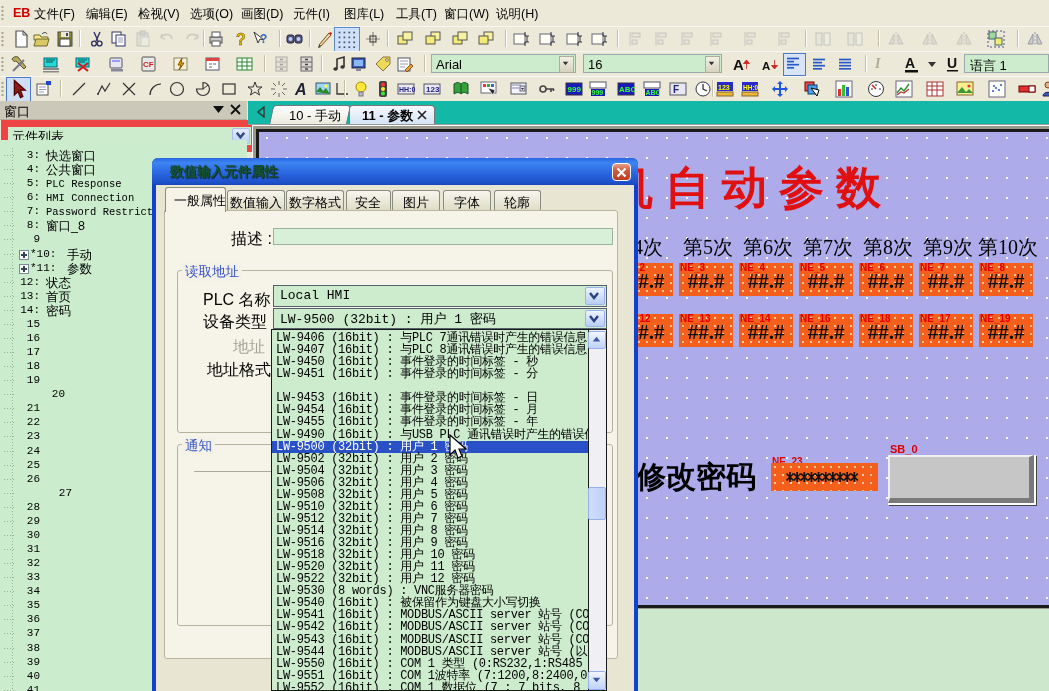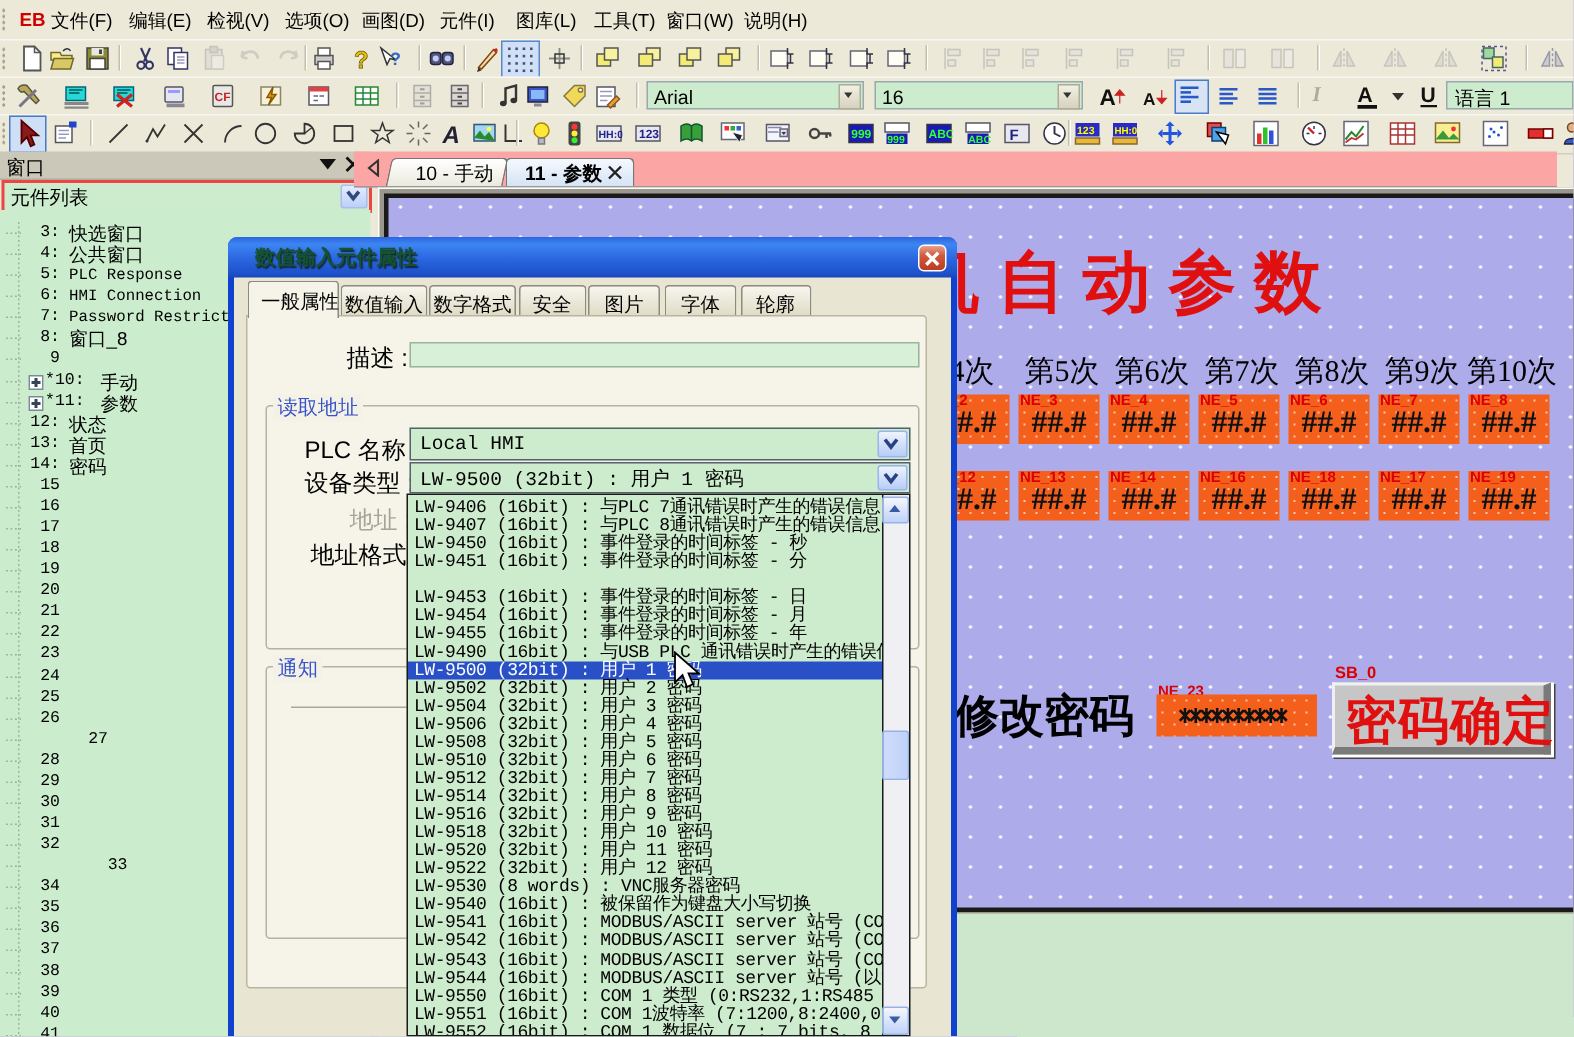--- a/index.html
+++ b/index.html
@@ -746,21 +746,21 @@
 </div>
 <div class="abs" style="left:0;top:101px;width:247px;height:18px;background:#cbc7b9;border-bottom:1px solid #b2ae9e;">
     <span style="position:absolute;left:4px;top:2px;">窗口</span>
     <svg style="position:absolute;left:213px;top:5px" width="11" height="8" viewBox="0 0 11 8">
       <path d="M0 0h11L5.5 7z" fill="#111"></path>
     </svg>
     <svg style="position:absolute;left:230px;top:3px" width="11" height="11" viewBox="0 0 11 11">
       <path d="M1 1l9 9M10 1l-9 9" stroke="#111" stroke-width="1.8"></path>
     </svg>
   </div>
-<div class="abs" style="left:1px;top:120px;width:243px;height:18px;background:#cdeccd;border:2px solid #ef4444;">
+<div class="abs" style="left:1px;top:120px;width:243px;height:18px;background:#cdeccd;border:7px solid #ef4444;">
     <span style="position:absolute;left:4px;top:1px;">元件列表</span>
     <div style="position:absolute;right:1px;top:1px;width:16px;height:14px;background:linear-gradient(#e6ecfd,#bcd0f7);border:1px solid #aabcf0;border-radius:2px;">
       <svg viewBox="0 0 16 14" style="width:15px;height:13px;display:block">
         <path d="M4 4l4 5 4-5" stroke="#334a80" stroke-width="2.6" fill="none"></path>
       </svg>
     </div>
   </div>
 <div class="abs" style="left:0;top:140px;width:247px;height:551px;background:#ccecce;overflow:hidden;">
 <div style="position:absolute;left:12px;top:8px;width:1px;height:543px;background-image:linear-gradient(#9ab09a 1px,transparent 1px);background-size:1px 3px;"></div>
 <div class="trow" style="top:8.0px;">
@@ -839,21 +839,21 @@
 <div class="trow" style="top:219.1px;">
 <div style="position:absolute;left:4px;top:7px;width:10px;height:1px;background-image:linear-gradient(90deg,#9ab09a 1px,transparent 1px);background-size:3px 1px;"></div>
 <span class="tnum" style="width:40px;">18</span>
 </div>
 <div class="trow" style="top:233.1px;">
 <div style="position:absolute;left:4px;top:7px;width:10px;height:1px;background-image:linear-gradient(90deg,#9ab09a 1px,transparent 1px);background-size:3px 1px;"></div>
 <span class="tnum" style="width:40px;">19</span>
 </div>
 <div class="trow" style="top:247.2px;">
 <div style="position:absolute;left:4px;top:7px;width:10px;height:1px;background-image:linear-gradient(90deg,#9ab09a 1px,transparent 1px);background-size:3px 1px;"></div>
-<span class="tnum" style="width:40px;">20</span>
+<span class="tnum" style="width:40px;padding-left:25px;">20</span>
 </div>
 <div class="trow" style="top:261.3px;">
 <div style="position:absolute;left:4px;top:7px;width:10px;height:1px;background-image:linear-gradient(90deg,#9ab09a 1px,transparent 1px);background-size:3px 1px;"></div>
 <span class="tnum" style="width:40px;">21</span>
 </div>
 <div class="trow" style="top:275.3px;">
 <div style="position:absolute;left:4px;top:7px;width:10px;height:1px;background-image:linear-gradient(90deg,#9ab09a 1px,transparent 1px);background-size:3px 1px;"></div>
 <span class="tnum" style="width:40px;">22</span>
 </div>
 <div class="trow" style="top:289.4px;">
@@ -891,21 +891,21 @@
 <div class="trow" style="top:402.0px;">
 <div style="position:absolute;left:4px;top:7px;width:10px;height:1px;background-image:linear-gradient(90deg,#9ab09a 1px,transparent 1px);background-size:3px 1px;"></div>
 <span class="tnum" style="width:40px;">31</span>
 </div>
 <div class="trow" style="top:416.0px;">
 <div style="position:absolute;left:4px;top:7px;width:10px;height:1px;background-image:linear-gradient(90deg,#9ab09a 1px,transparent 1px);background-size:3px 1px;"></div>
 <span class="tnum" style="width:40px;">32</span>
 </div>
 <div class="trow" style="top:430.1px;">
 <div style="position:absolute;left:4px;top:7px;width:10px;height:1px;background-image:linear-gradient(90deg,#9ab09a 1px,transparent 1px);background-size:3px 1px;"></div>
-<span class="tnum" style="width:40px;padding-left:45px;">33</span>
+<span class="tnum" style="width:40px;">33</span>
 </div>
 <div class="trow" style="top:444.2px;">
 <div style="position:absolute;left:4px;top:7px;width:10px;height:1px;background-image:linear-gradient(90deg,#9ab09a 1px,transparent 1px);background-size:3px 1px;"></div>
 <span class="tnum" style="width:40px;">34</span>
 </div>
 <div class="trow" style="top:458.2px;">
 <div style="position:absolute;left:4px;top:7px;width:10px;height:1px;background-image:linear-gradient(90deg,#9ab09a 1px,transparent 1px);background-size:3px 1px;"></div>
 <span class="tnum" style="width:40px;">35</span>
 </div>
 <div class="trow" style="top:472.3px;">
@@ -926,21 +926,21 @@
 </div>
 <div class="trow" style="top:528.6px;">
 <div style="position:absolute;left:4px;top:7px;width:10px;height:1px;background-image:linear-gradient(90deg,#9ab09a 1px,transparent 1px);background-size:3px 1px;"></div>
 <span class="tnum" style="width:40px;">40</span>
 </div>
 <div class="trow" style="top:542.7px;">
 <div style="position:absolute;left:4px;top:7px;width:10px;height:1px;background-image:linear-gradient(90deg,#9ab09a 1px,transparent 1px);background-size:3px 1px;"></div>
 <span class="tnum" style="width:40px;">41</span>
 </div>
 </div>
-<div class="abs" style="left:236px;top:101px;width:802px;height:24px;background:#fca5a5;">
+<div class="abs" style="left:248px;top:101px;width:802px;height:24px;background:#14b8a6;">
 <svg style="position:absolute;left:8px;top:5px" width="10" height="12" viewBox="0 0 10 12">
       <path d="M8 1 2 6l6 5z" fill="none" stroke="#333" stroke-width="1.4"></path>
     </svg>
 <div class="tab" style="left:23px;width:76px;background:linear-gradient(#ffffff,#eae8dc);transform:skewX(-12deg);"></div>
 <span class="abs" style="left:41px;top:6px;font-size:13px;">10 - 手动</span>
 <div class="tab" style="left:101px;width:84px;background:linear-gradient(#f5f9fe,#d3e2f4);"></div>
 <span class="abs" style="left:114px;top:6px;font-size:13px;font-weight:bold;">11 - 参数</span>
 <svg style="position:absolute;left:169px;top:9px" width="10" height="10" viewBox="0 0 10 10">
       <path d="M1 1l8 8M9 1 1 9" stroke="#222" stroke-width="1.6"></path>
     </svg>
@@ -1031,21 +1031,20 @@
       </g>
       <g transform="translate(57.20,0)">
         <path d="M4 2v10M7.5 3.5l-7 7M0.5 3.5l7 7" stroke="#111" stroke-width="1.7"></path>
       </g>
       <g transform="translate(64.35,0)">
         <path d="M4 2v10M7.5 3.5l-7 7M0.5 3.5l7 7" stroke="#111" stroke-width="1.7"></path>
       </g>
     </svg>
 <span class="abs" style="left:631px;top:311px;font-size:11px;font-weight:bold;color:#dd0000;">SB_0</span>
 <div class="abs" style="left:629px;top:323px;width:139px;height:41px;background:#c6c6c6;border-top:2px solid #efefef;border-left:2px solid #efefef;border-right:5px solid #7a7a7a;border-bottom:5px solid #7a7a7a;box-shadow:1px 1px 0 1px #fff,2px 2px 0 1px #444;"></div>
-<span class="abs" style="left:638px;top:326px;font-family:'Liberation Serif',serif;font-weight:bold;font-size:34px;color:#e01010;letter-spacing:1px;white-space:pre;">密码确定</span>
 </div>
 <div class="abs" style="left:152px;top:158px;width:486px;height:533px;">
 <div class="abs" style="left:0;top:0;width:486px;height:533px;background:#e8e5d3;border-left:4px solid #1141cf;border-right:4px solid #1141cf;box-sizing:border-box;border-radius:6px 6px 0 0;"></div>
 <div class="abs" style="left:0;top:0;width:486px;height:27px;border-radius:6px 6px 0 0;background:linear-gradient(#2a66e0,#3d85f2 18%,#2a66e0 55%,#1c50c8 92%,#1845bb);"></div>
 <span class="abs" style="left:18px;top:5px;color:#14532d;font-weight:bold;font-size:13.5px;text-shadow:1px 1px 1px #123;">数值输入元件属性</span>
 <div class="abs" style="left:460px;top:5px;width:17px;height:16px;border:1.5px solid #fff;border-radius:4px;background:linear-gradient(#e9a08b,#d05a3e 40%,#bb3c22);"></div>
 <svg class="abs" style="left:464px;top:9px" width="11" height="11" viewBox="0 0 11 11">
       <path d="M1.5 1.5l8 8M9.5 1.5l-8 8" stroke="#fff" stroke-width="2.2"></path>
     </svg>
 <div class="dtab" style="left:13px;top:29px;width:59px;height:24px;background:#f6f4e8;border-color:#898c7e;z-index:3;"><span style="position:absolute;left:8px;top:4px;">一般属性</span></div>

